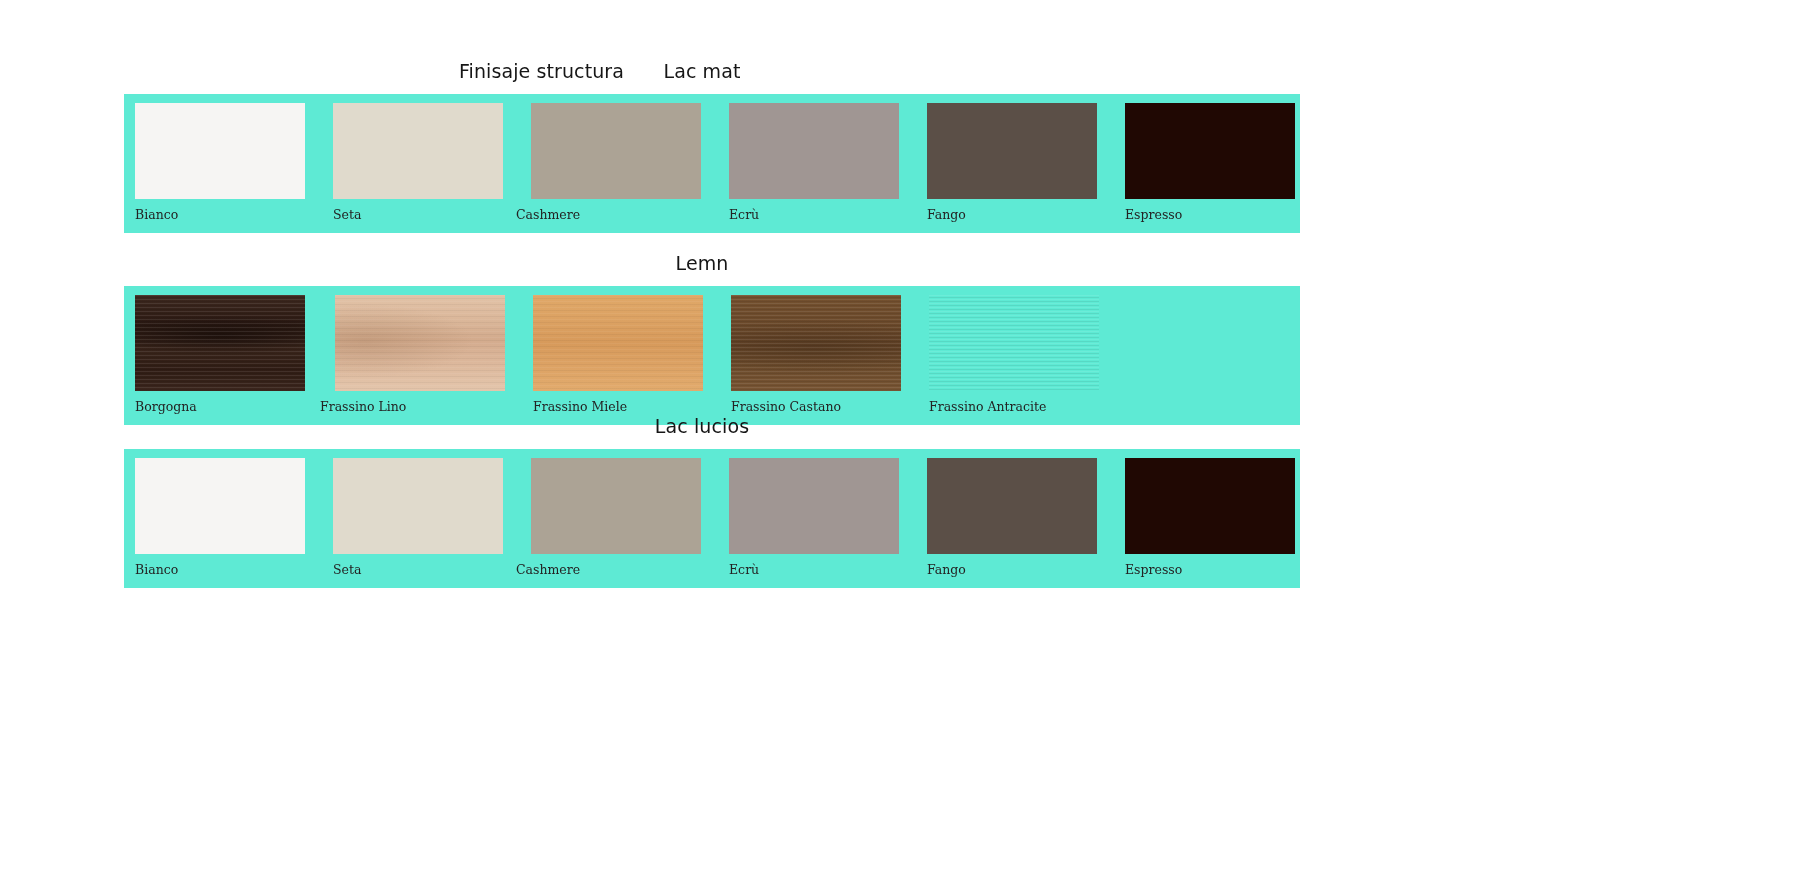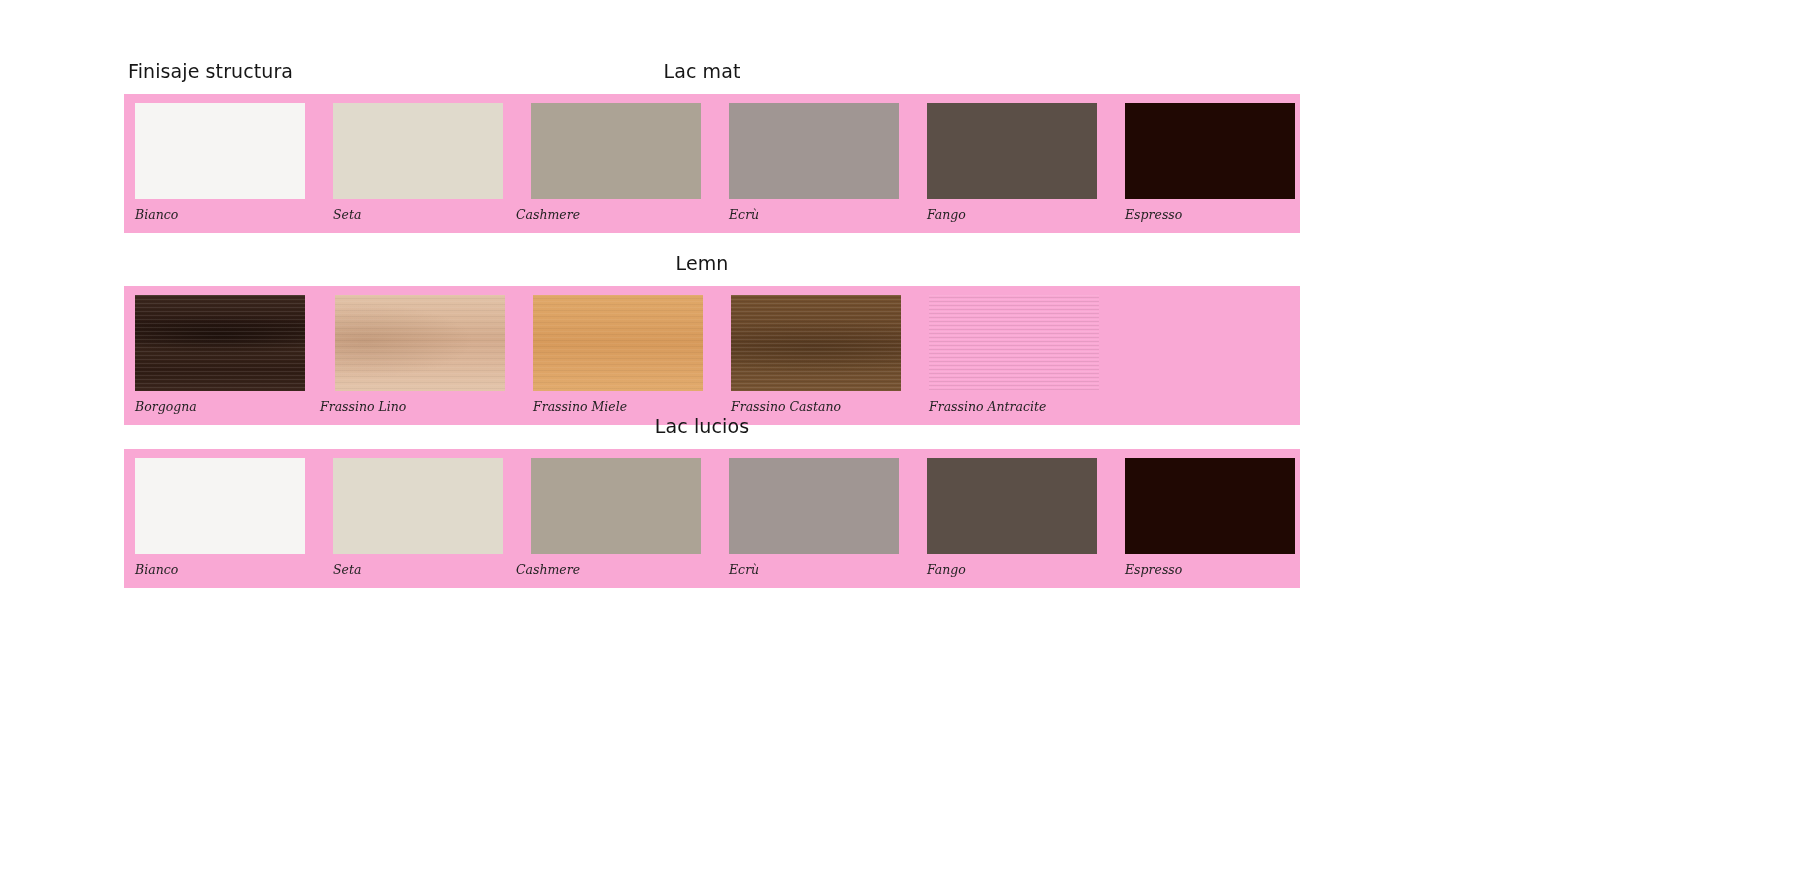--- a/index.html
+++ b/index.html
@@ -36,25 +36,24 @@
     font-family: "DejaVu Sans", sans-serif;
     font-size: 19px;
     color: #161616;
     letter-spacing: 0.1px;
     white-space: nowrap;
   }
   .section-header.left   { text-align: left;  padding-left: 4px; }
   .section-header.center { text-align: center; padding-right: 20px; }
 
   .swatch-band {
-    background: #f9a8d4;
+    background: #5eead4;
     width: 1176px;
     padding: 9px 0 0 0;
     position: relative;
-    font-style: italic;
   }
 
   .swatch-row {
     display: flex;
     width: 1176px;
   }
 
   .swatch-cell {
     width: 196px;
     flex: 0 0 196px;
@@ -130,21 +129,21 @@
     pointer-events: none;
   }
 </style>
 </head>
 <body>
 
 <div class="page">
 
   <div class="section" id="section-0" style="top:56px;">
     <div style="position:relative;height:38px;">
-      <div class="section-header left" style="position:absolute;left:0;top:0;width:500px;">Finisaje structura</div>
+      <div class="section-header left" style="position:absolute;left:0;top:0;width:500px;text-align:right;">Finisaje structura</div>
       <div class="section-header center" style="position:absolute;left:0;top:0;width:1176px;">Lac mat</div>
     </div>
     <div class="swatch-band">
       <div class="swatch-row">
 
         <div class="swatch-cell off-0">
           <div class="swatch-chip" style="background:#f6f5f3;"></div>
           <div class="swatch-label">Bianco</div>
         </div>
 

